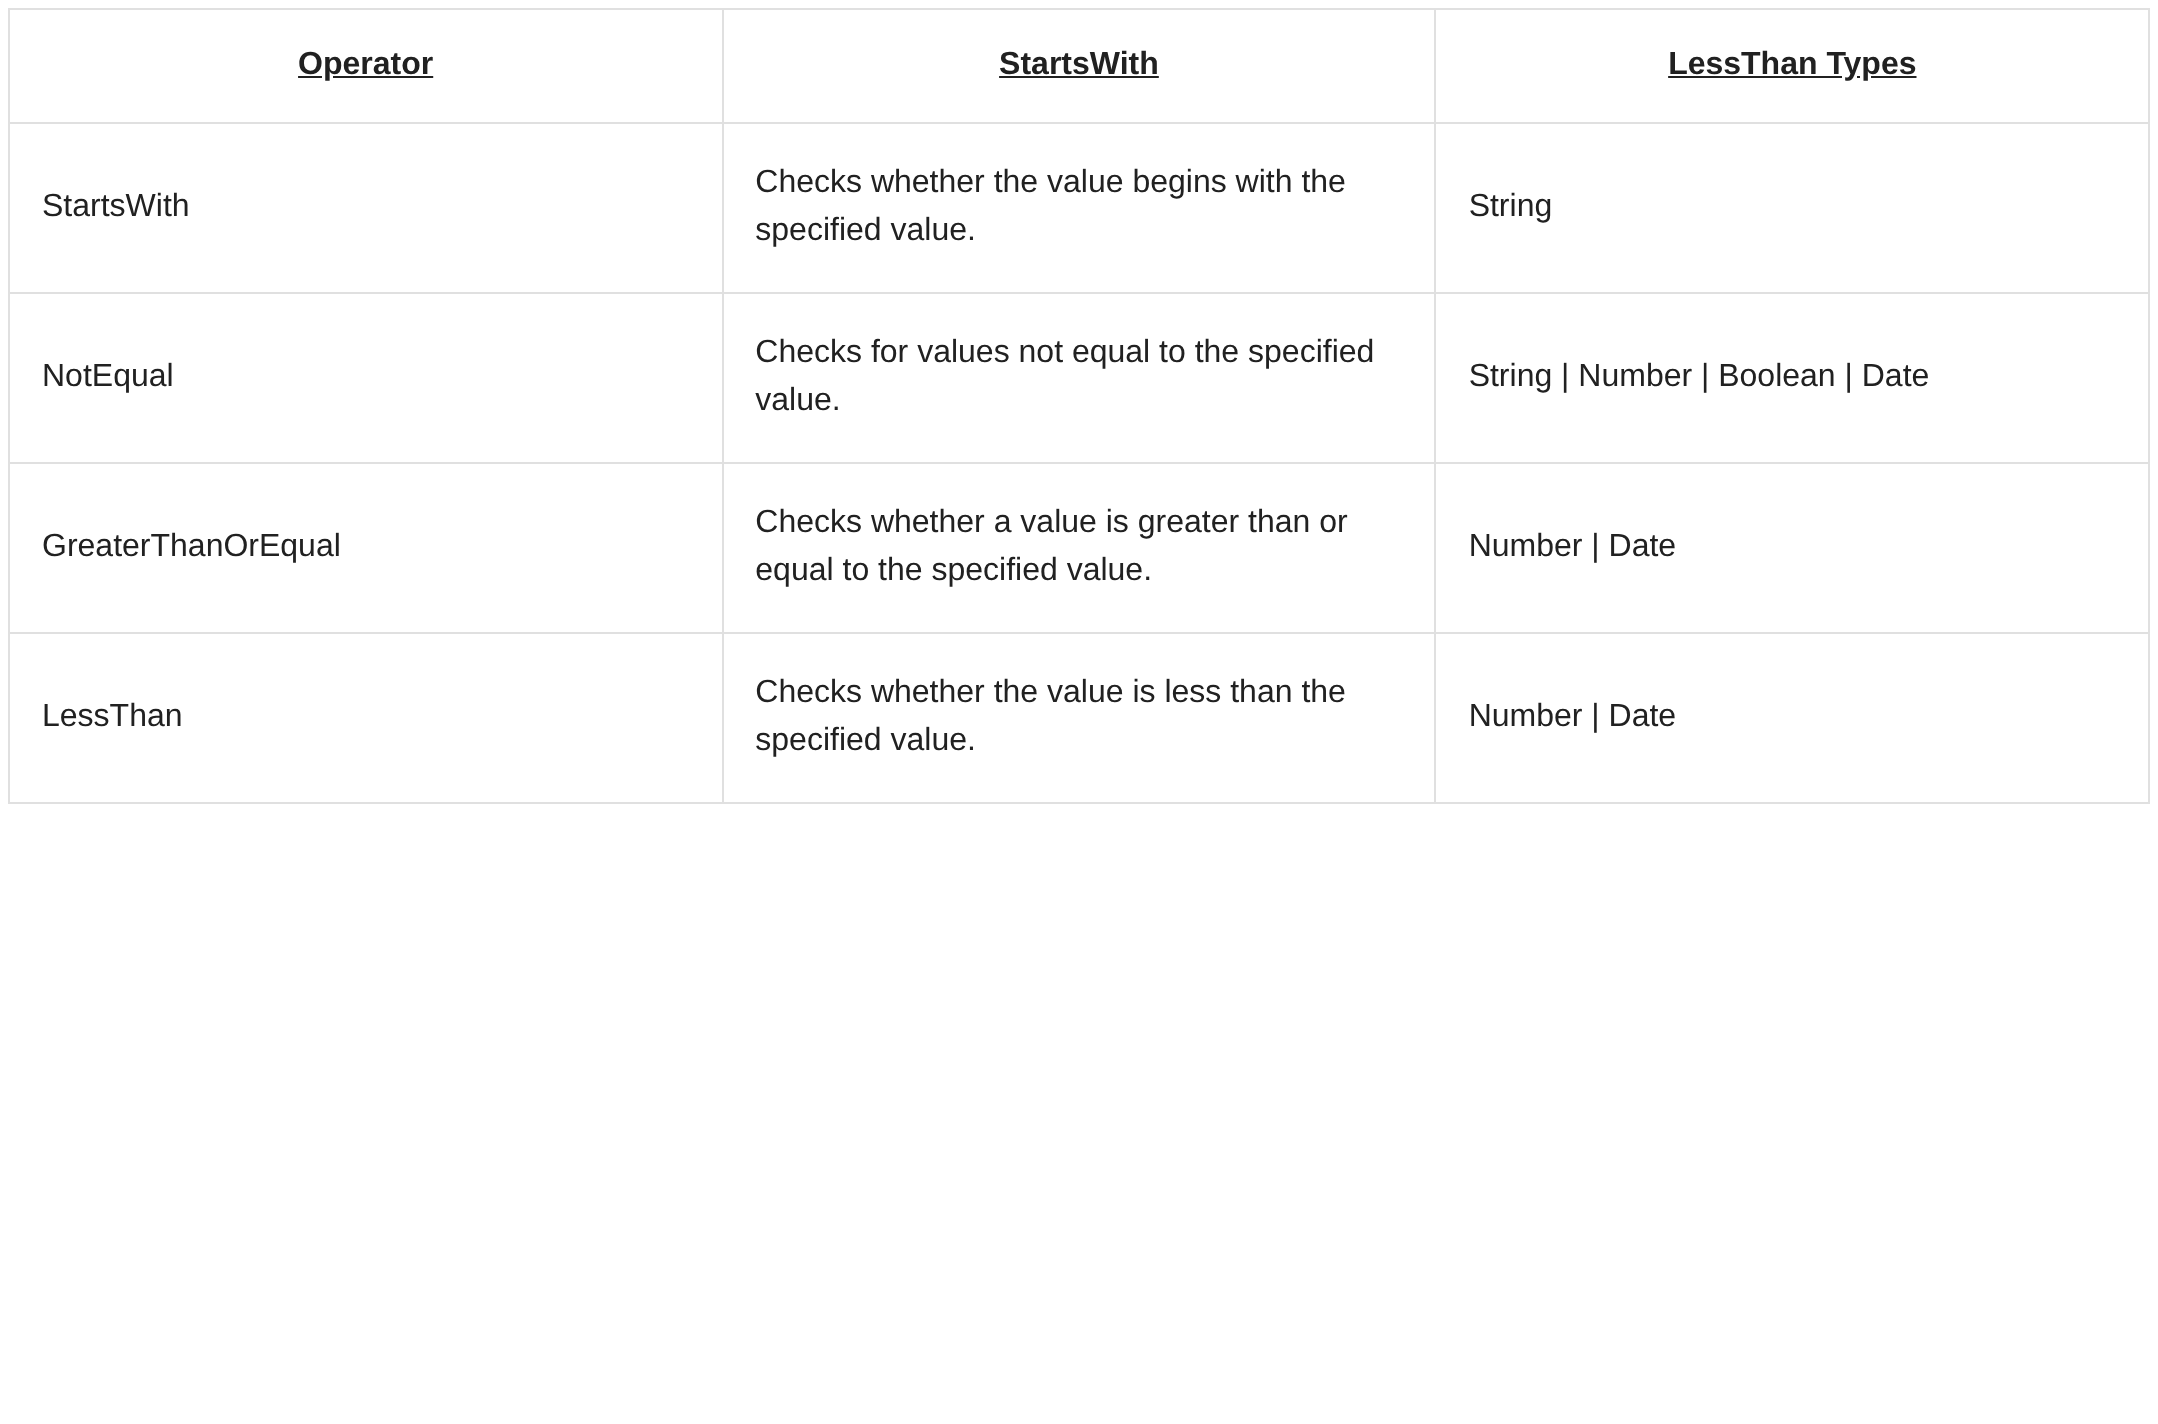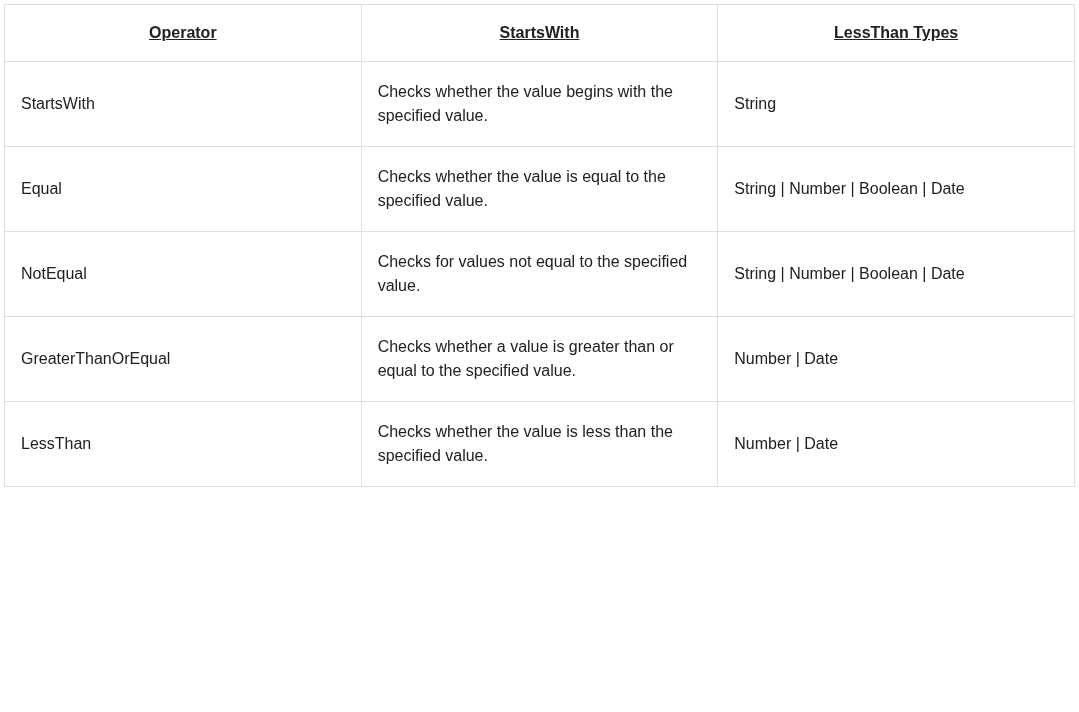--- a/index.html
+++ b/index.html
@@ -58,25 +58,20 @@
       <th>LessThan Types</th>
     </tr>
   </thead>
   <tbody>
     <tr>
       <td>StartsWith</td>
       <td>Checks whether the value begins with the specified value.</td>
       <td>String</td>
     </tr>
     <tr>
-      <td>Equal</td>
-      <td>Checks whether the value is equal to the specified value.</td>
-      <td>String | Number | Boolean | Date</td>
-    </tr>
-    <tr>
       <td>NotEqual</td>
       <td>Checks for values not equal to the specified value.</td>
       <td>String | Number | Boolean | Date</td>
     </tr>
     <tr>
       <td>GreaterThanOrEqual</td>
       <td>Checks whether a value is greater than or equal to the specified value.</td>
       <td>Number | Date</td>
     </tr>
     <tr>

